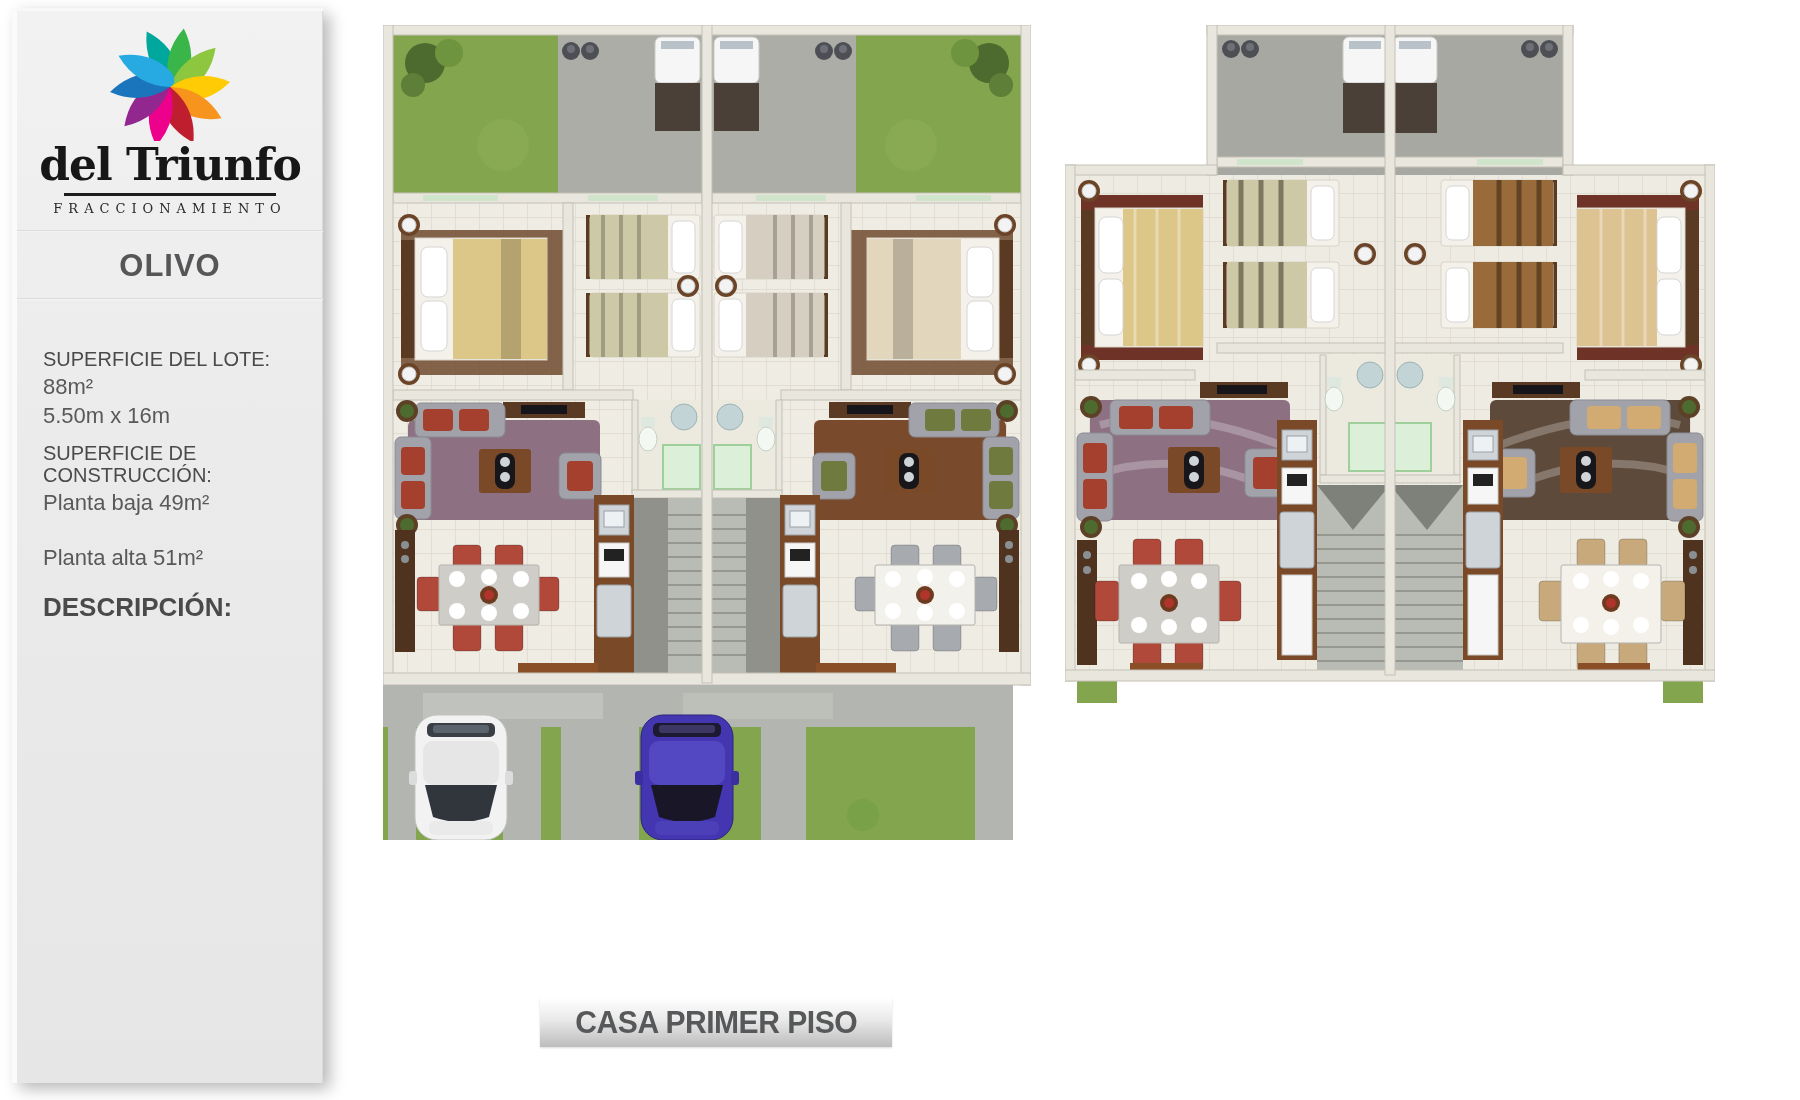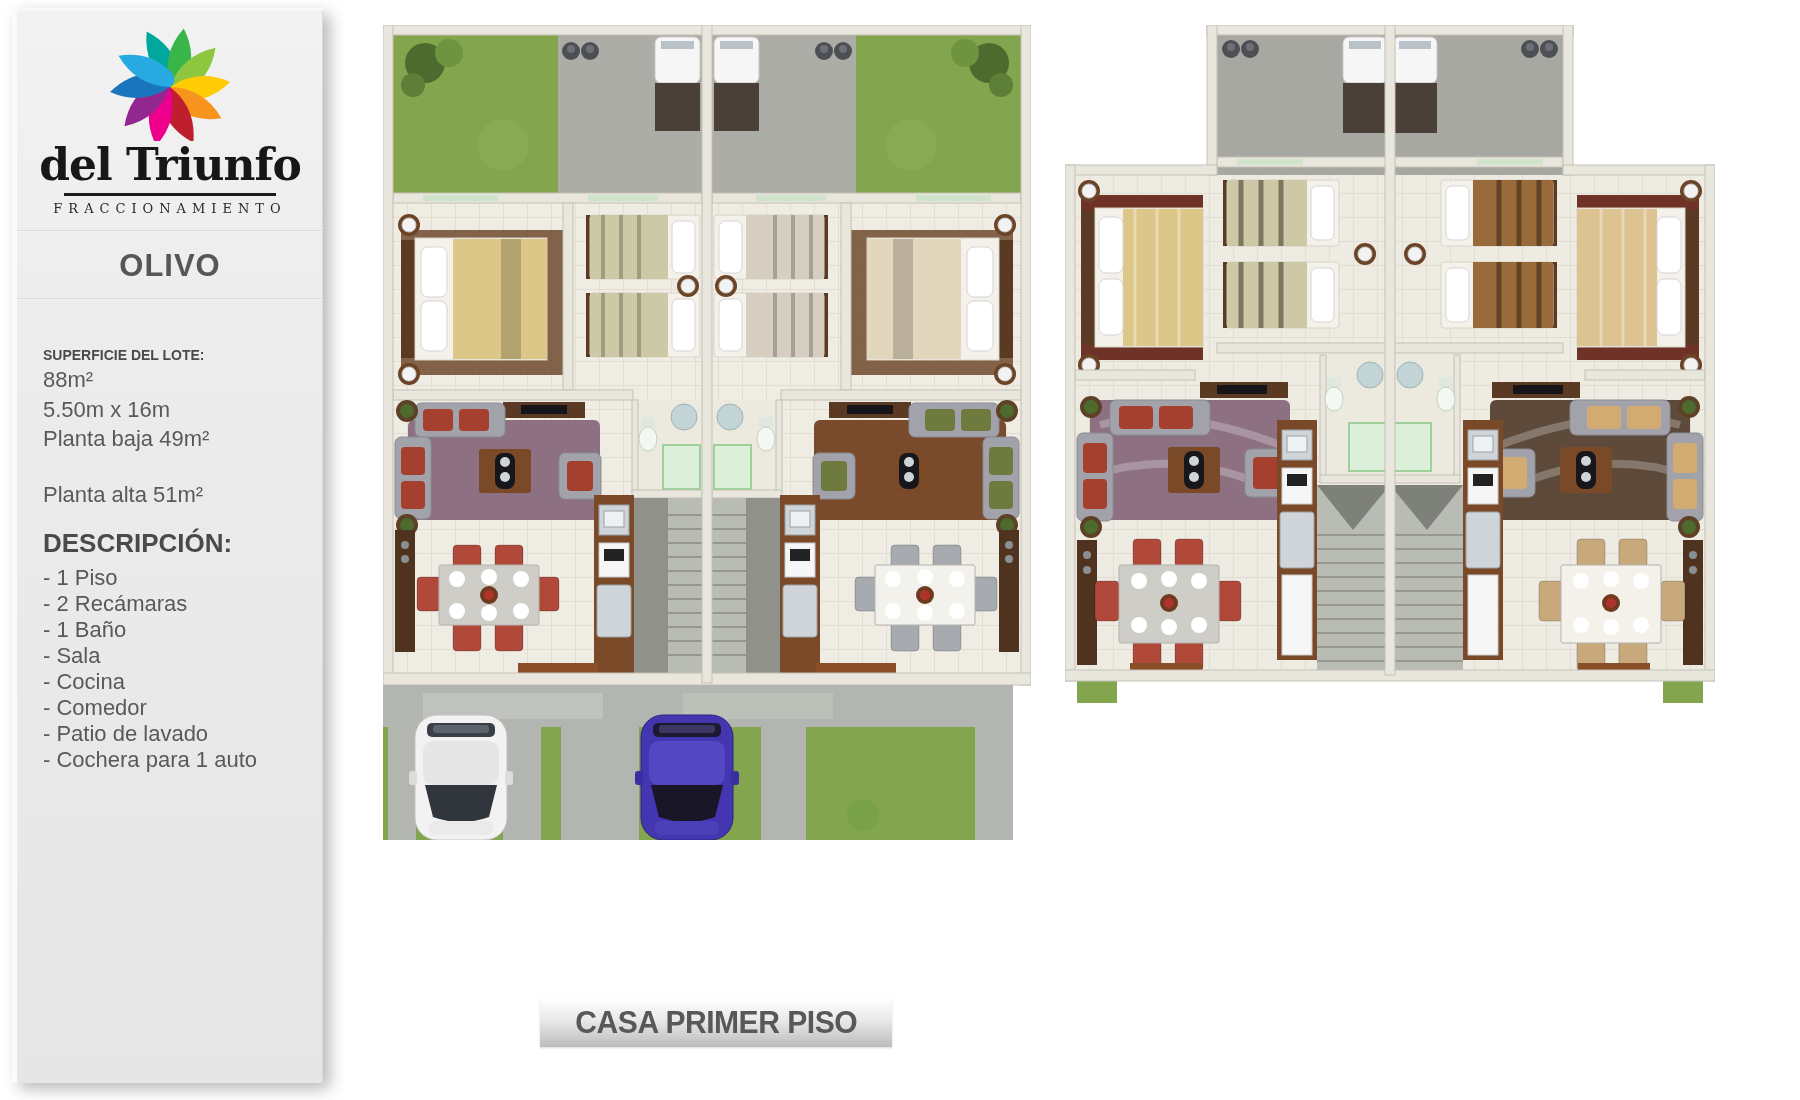--- a/index.html
+++ b/index.html
@@ -15,21 +15,21 @@
   .logo-block{padding-top:12px;text-align:center;}
   .brand-word{font-family:"DejaVu Serif",serif;font-weight:700;color:#171717;
               font-size:44px;line-height:.92;letter-spacing:-1px;}
   .brand-rule{width:212px;height:3px;background:#1d1d1d;margin:8px auto 5px auto;}
   .brand-tag{font-family:"DejaVu Serif",serif;font-size:13px;letter-spacing:6px;color:#2a2a2a;}
   .sb-divider{height:2px;margin-top:14px;
               background:linear-gradient(180deg,#cfcfcf,#ffffff);}
   .model-name{text-align:center;font-size:31px;font-weight:700;color:#565658;
               letter-spacing:1px;padding:16px 0 14px 0;}
   .details{padding:36px 26px 0 26px;color:#4c4c4c;}
-  .spec-label{font-size:14px;font-weight:700;line-height:1.12;color:#4a4a4a;margin-top:12px;}
+  .spec-label{font-size:20px;font-weight:400;line-height:1.12;color:#4a4a4a;margin-top:12px;}
   .spec-value{font-size:22px;font-weight:400;color:#595959;line-height:1.25;margin-top:2px;}
   .desc-title{font-size:26px;font-weight:700;color:#4a4a4a;margin-top:20px;}
   .desc-list{list-style:none;margin:6px 0 0 0;padding:0;}
   .desc-list li{font-size:22px;color:#595959;line-height:1.18;}
 
   
   .plan{position:absolute;}
   .plan svg{display:block;}
 
   
@@ -98,34 +98,25 @@
     <div class="sb-divider"></div>
     <div class="model-name">OLIVO</div>
     <div class="sb-divider" style="margin-top:0"></div>
 
     <div class="details">
       <div class="spec-label">SUPERFICIE DEL LOTE:</div>
       <div class="spec-value">88m²</div>
 
       <div class="spec-value">5.50m x 16m</div>
 
+      <div class="spec-label">SUPERFICIE DE CONSTRUCCIÓN:</div>
       <div class="spec-value">Planta baja 49m²</div>
       <div class="spec-value" style="margin-top:28px">Planta alta 51m²</div>
 
       <div class="desc-title">DESCRIPCIÓN:</div>
-      <ul class="desc-list">
-        <li>- 1 Piso</li>
-        <li>- 2 Recámaras</li>
-        <li>- 1 Baño</li>
-        <li>- Sala</li>
-        <li>- Cocina</li>
-        <li>- Comedor</li>
-        <li>- Patio de lavado</li>
-        <li>- Cochera para 1 auto</li>
-      </ul>
     </div>
   </aside>
 
   <figure class="plan" style="left:383px;top:25px;margin:0">
     <svg width="648" height="815" viewBox="0 0 648 815">
       <defs>
         <pattern id="tileA" width="24" height="24" patternUnits="userSpaceOnUse">
           <rect width="24" height="24" fill="#efece4"></rect>
           <path d="M24 0H0V24" fill="none" stroke="#ded9cd" stroke-width="1.4"></path>
         </pattern>

